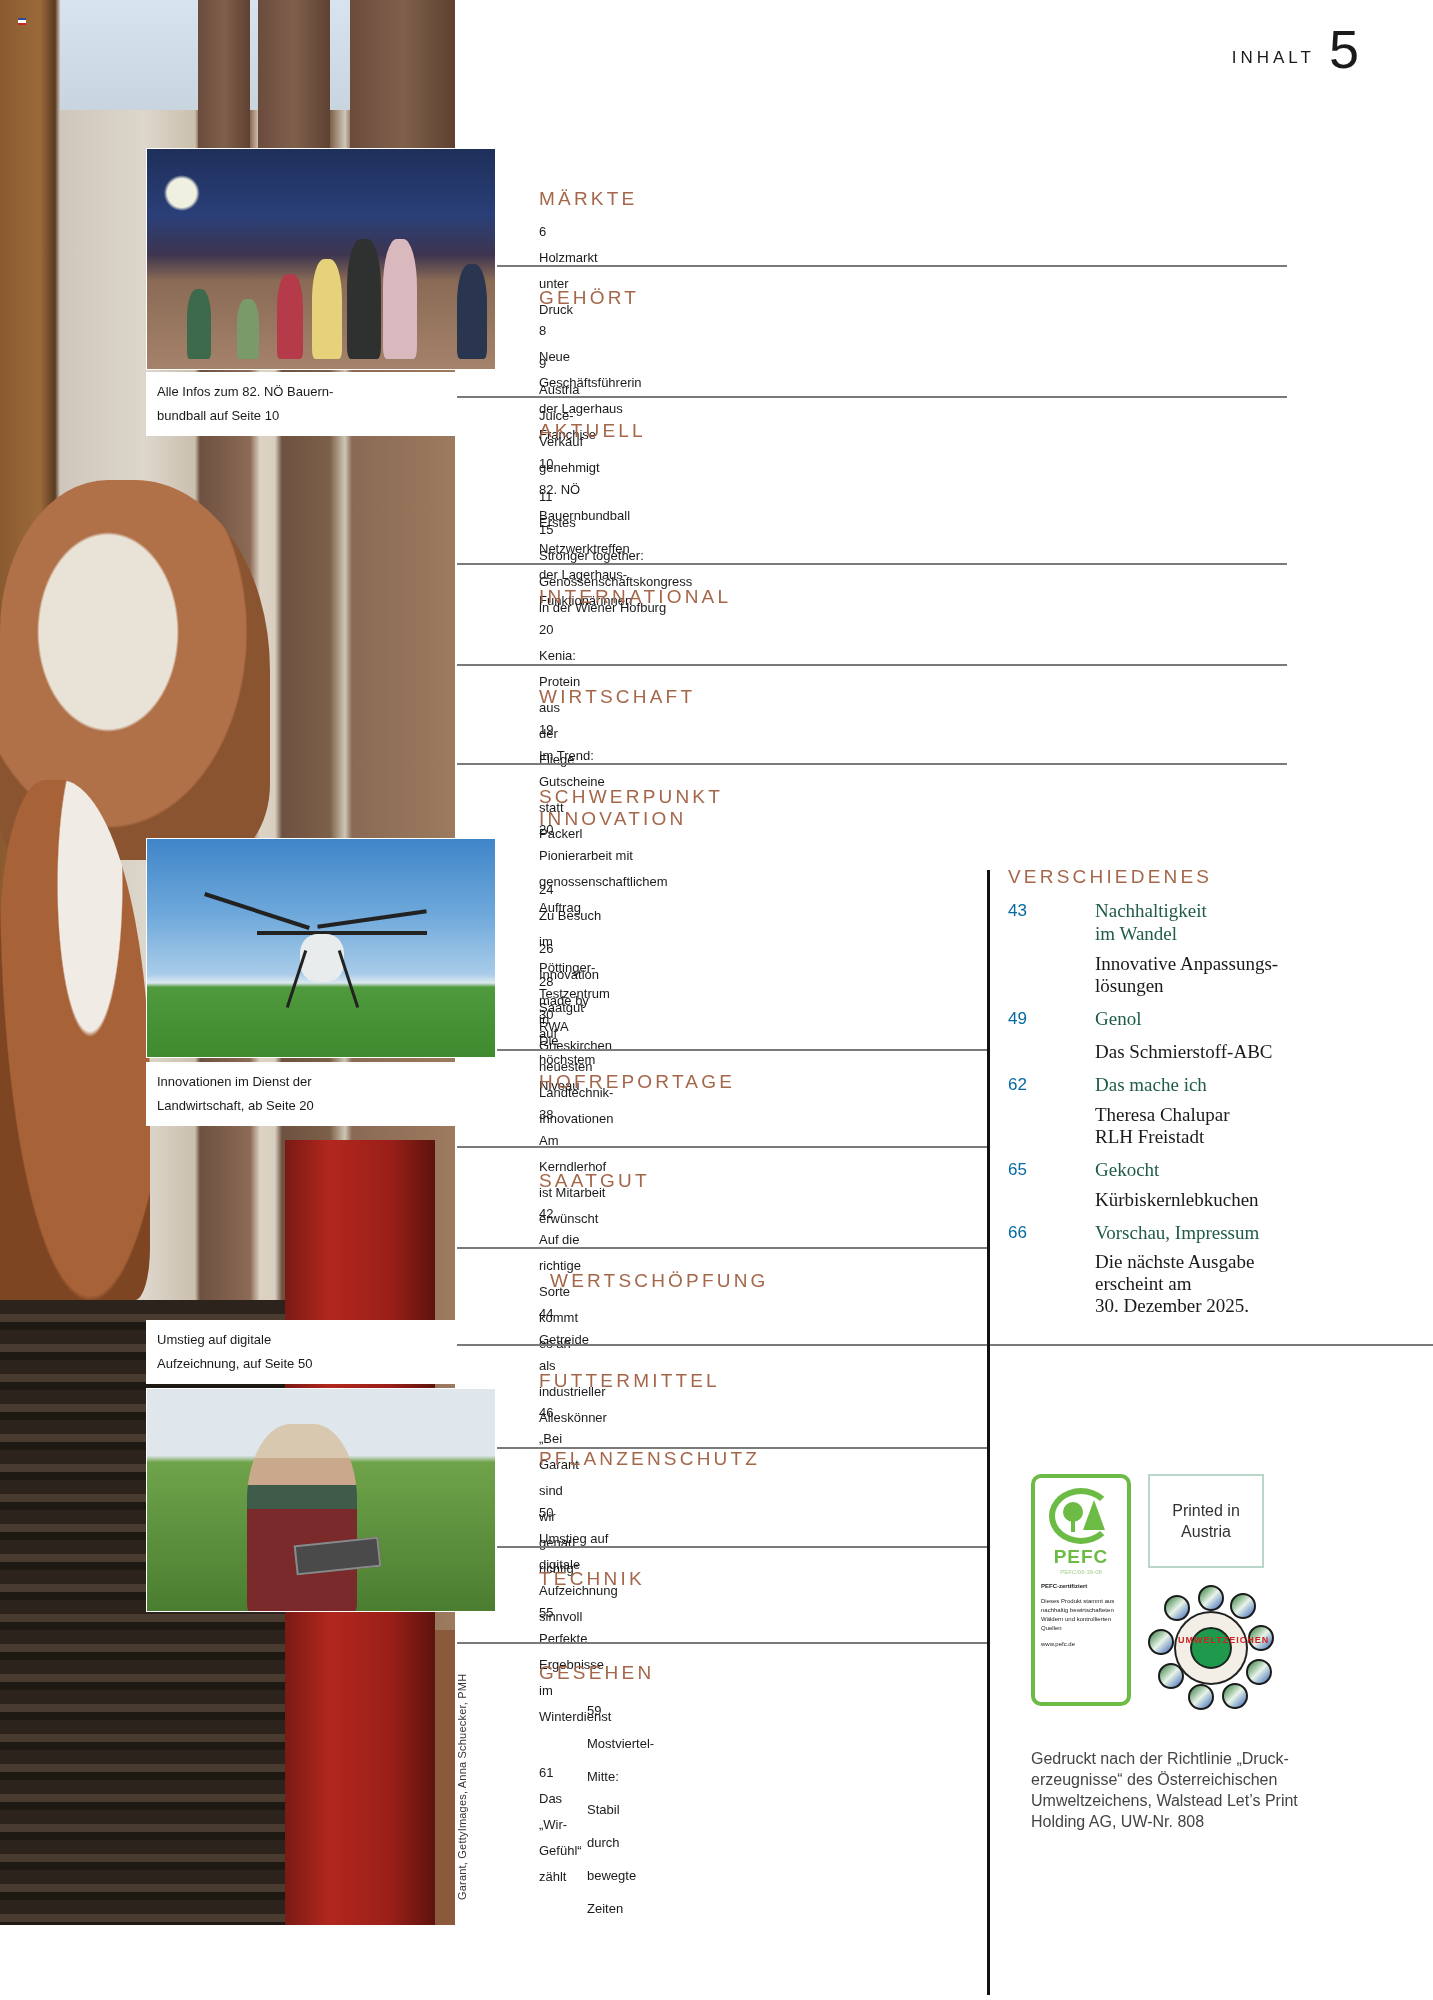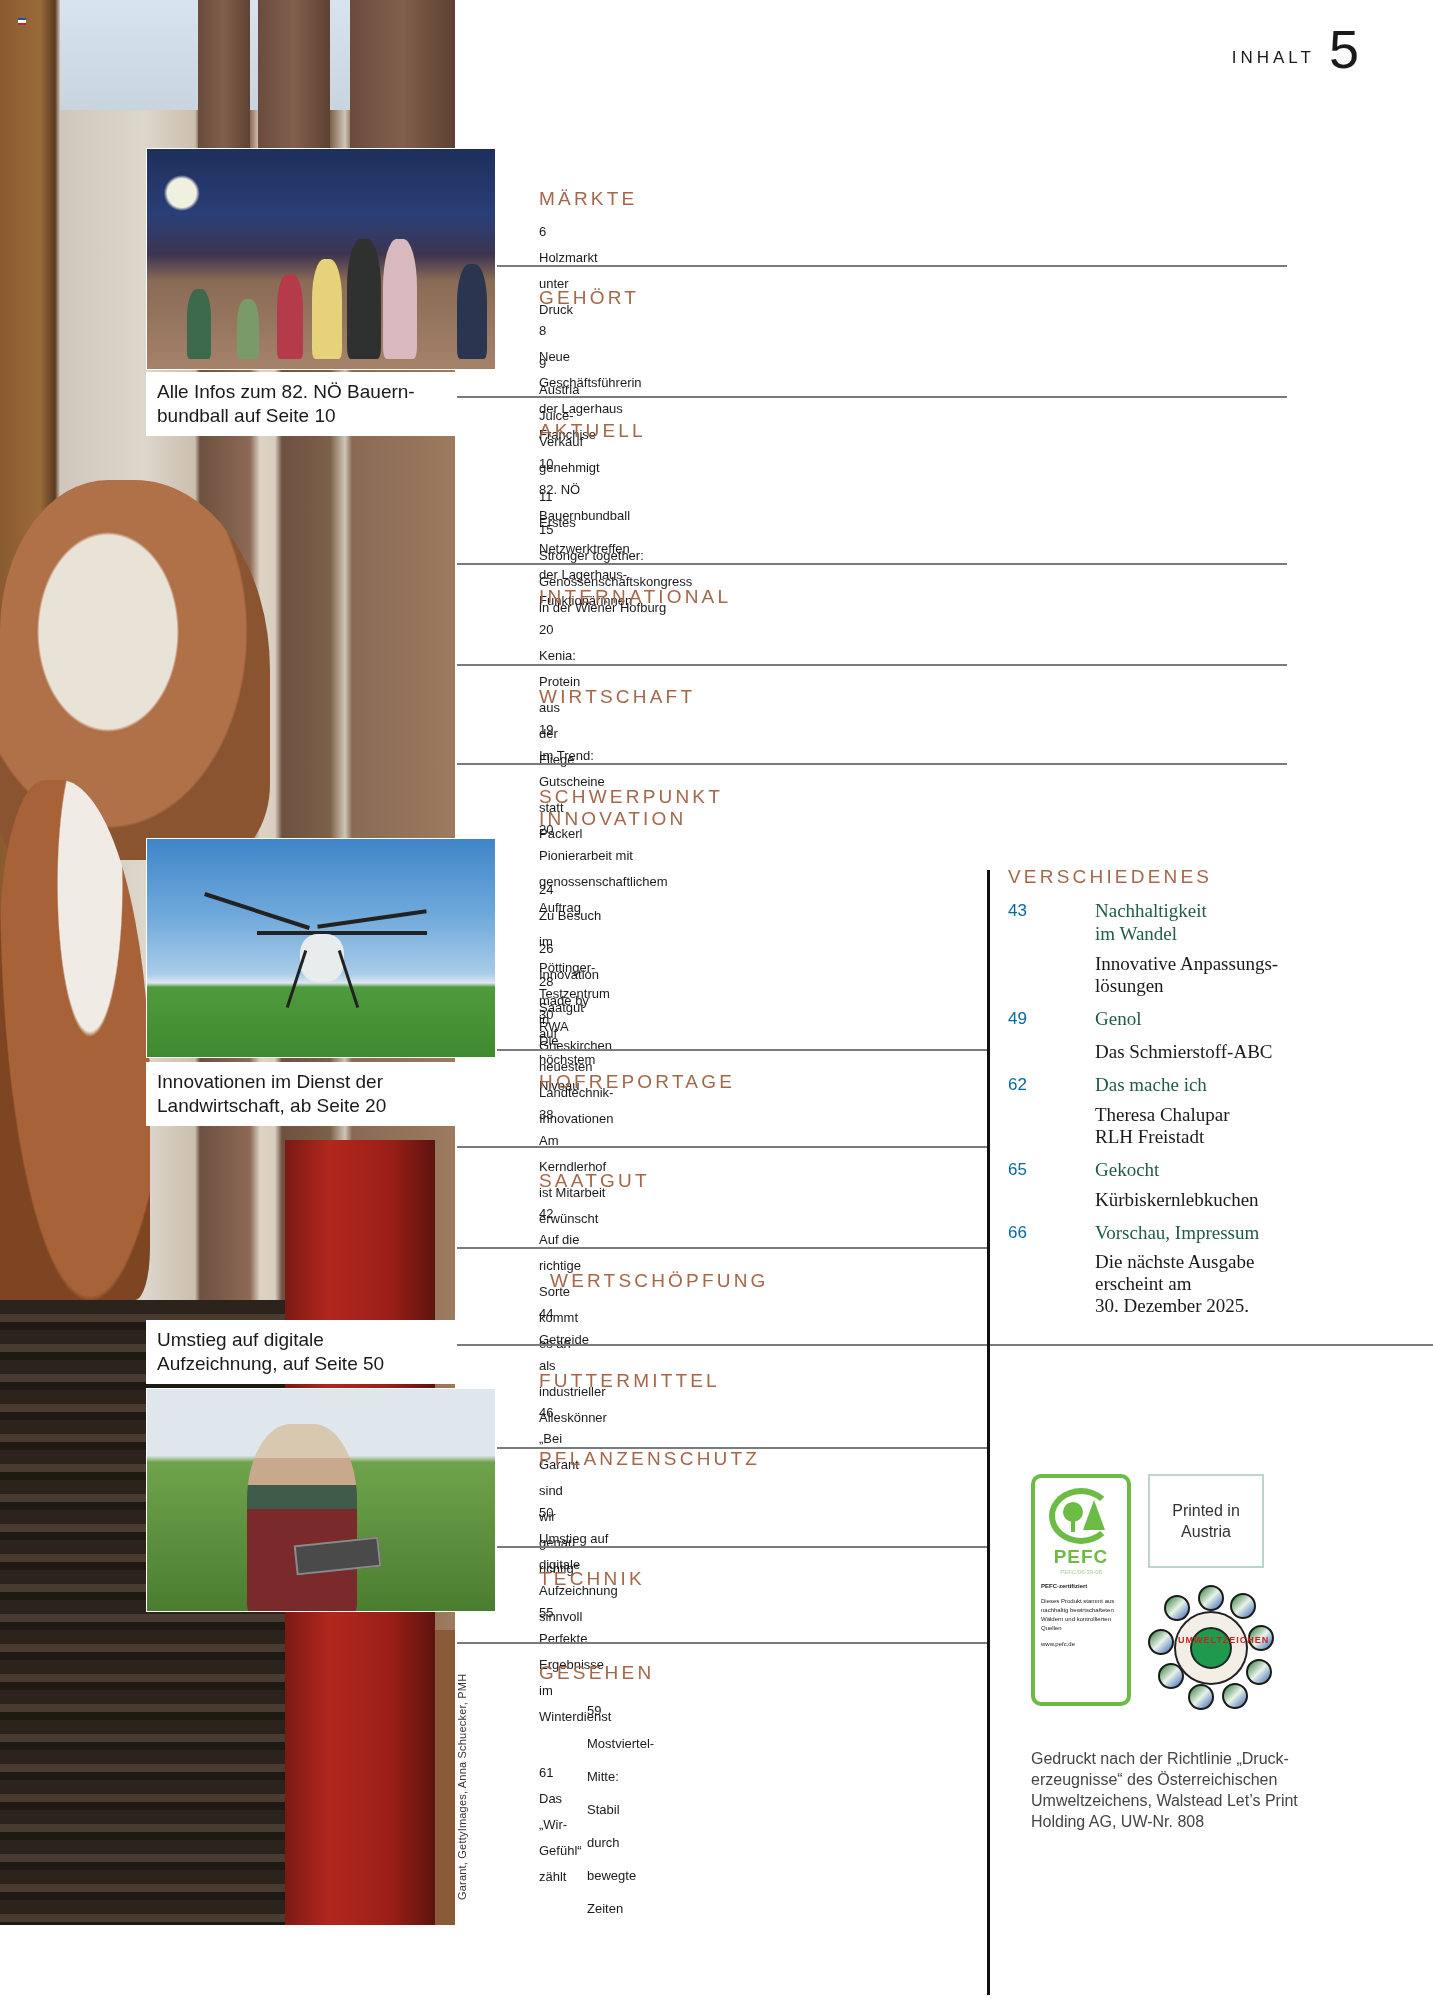--- a/index.html
+++ b/index.html
@@ -36,21 +36,21 @@
   .photo-drone .drone-body { position:absolute; left:150px; top:80px; width:44px; height:48px; background:#e9ecec; border-radius: 40%; }
   .photo-drone .arm { position:absolute; height:4px; background:#222; }
   .photo-drone .leg { position:absolute; width:3px; background:#222; }
   .photo-farmer { top:1388px; height:224px;
       background: linear-gradient(180deg,#dfe6ec 0%,#dfe6ec 30%,#6fa34a 33%,#4b7d30 100%); }
   .photo-farmer .person { position:absolute; left:100px; top:35px; width:110px; height:190px;
       background: linear-gradient(180deg,#d8c8b0 0 18%,#c9a88c 18% 32%,#3f5b4a 32% 45%,#7a2a2a 45% 100%); border-radius: 40% 40% 5% 5%; }
   .photo-farmer .tablet { position:absolute; left:148px; top:152px; width:85px; height:30px; background:#4a4a4a; transform: rotate(-6deg); border:2px solid #8a8a8a; }
 
   .caption { position:absolute; left:146px; width:310px; background:#fff; padding:8px 10px 8px 11px;
-      font-size:19px; line-height:24px; color:#1a1a1a; }
+      font-size:13px; line-height:24px; color:#1a1a1a; }
 
   .small-badge { position:absolute; left:18px; top:18px; width:8px; height:7px;
       background: linear-gradient(180deg,#2c4b9a 0 33%,#ffffff 33% 66%,#c22 66%); }
 
   .credit { position:absolute; left:456px; top:1900px; transform-origin: left top; transform: rotate(-90deg);
       font-size:11px; color:#333; white-space:nowrap; letter-spacing:0.2px; }
 
   
   .page-header { position:absolute; right: 74px; top: 22px; display:flex; align-items:flex-end; gap: 14px; }
   .page-header .label { font-size:17px; letter-spacing: 4px; color:#1a1a1a; margin-bottom: 8px; }

